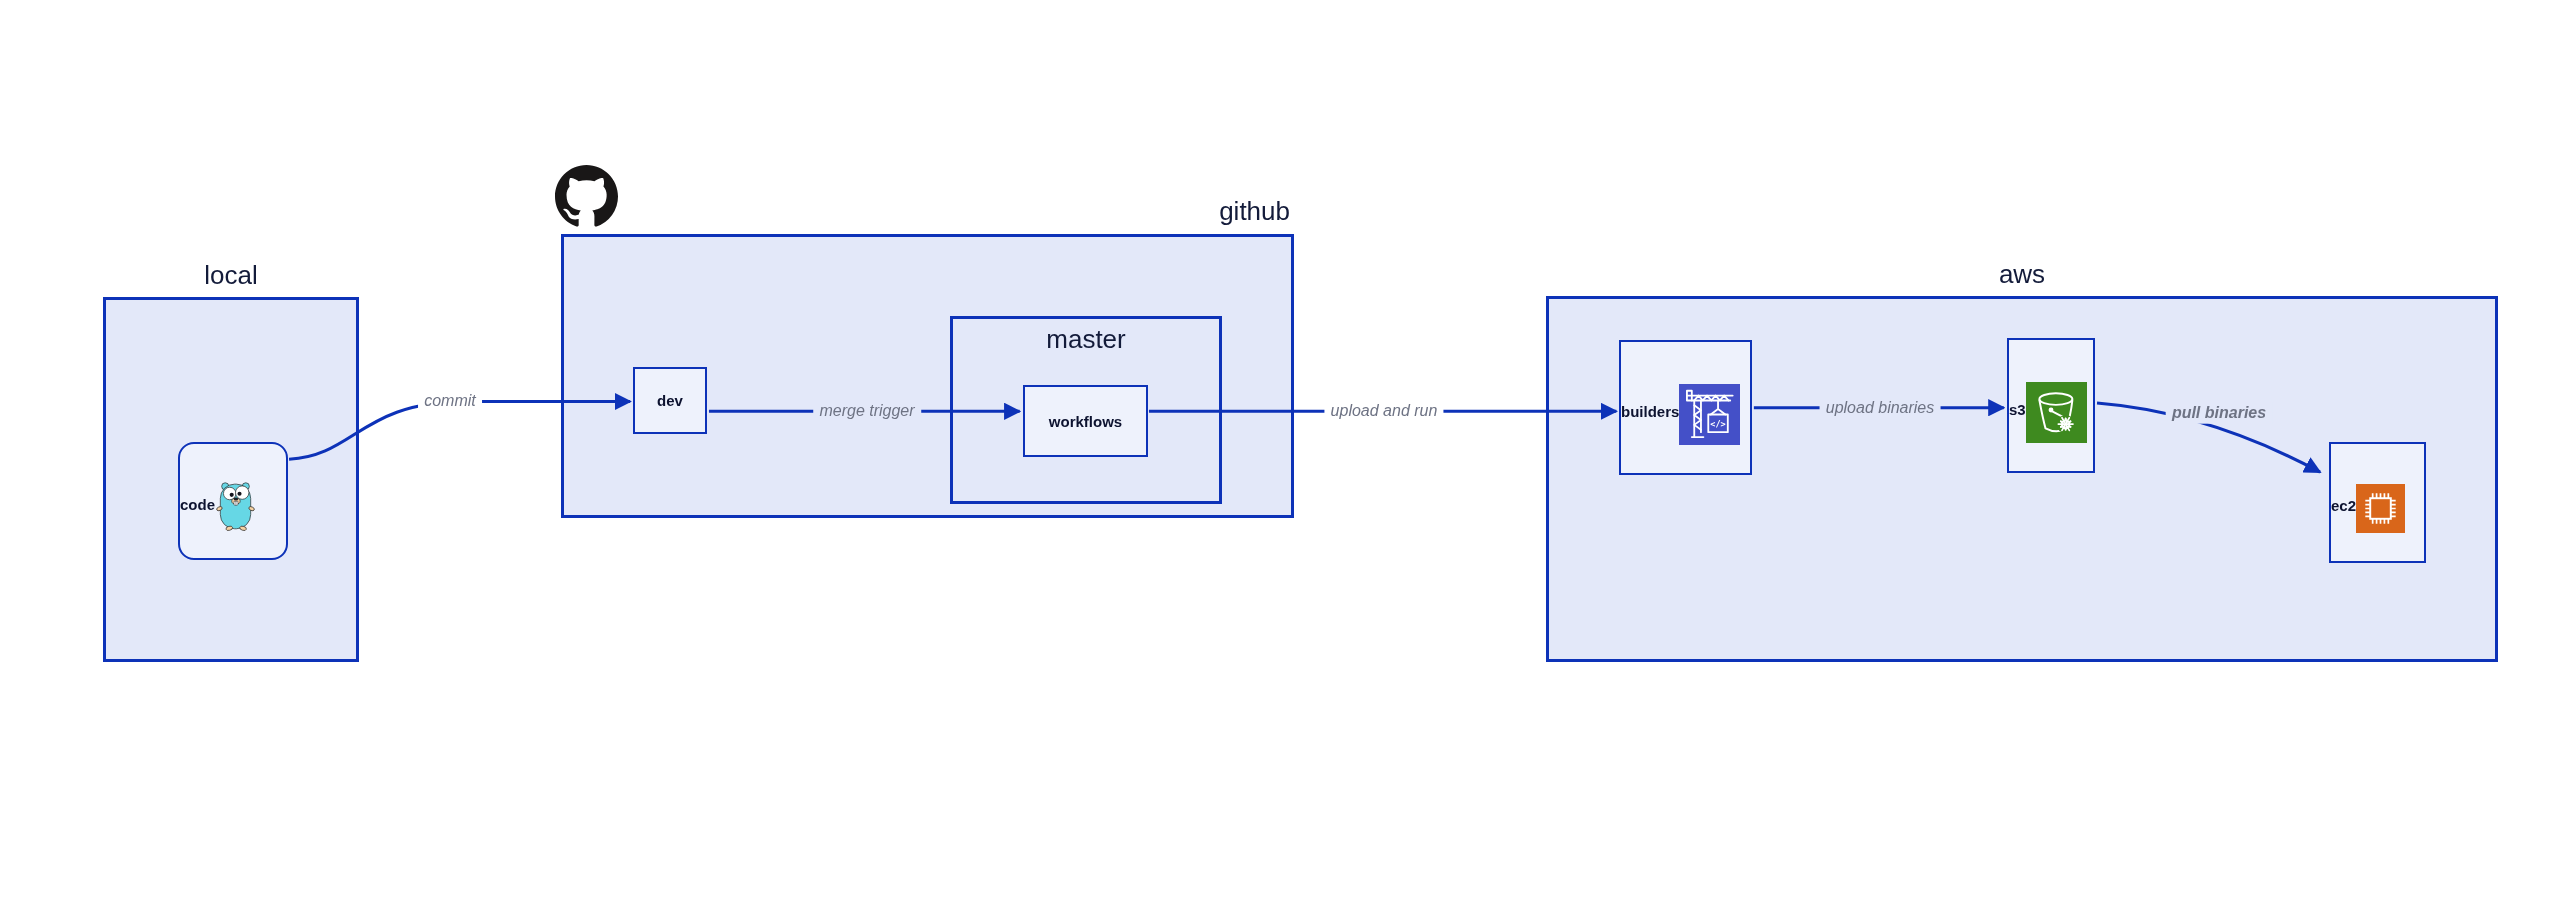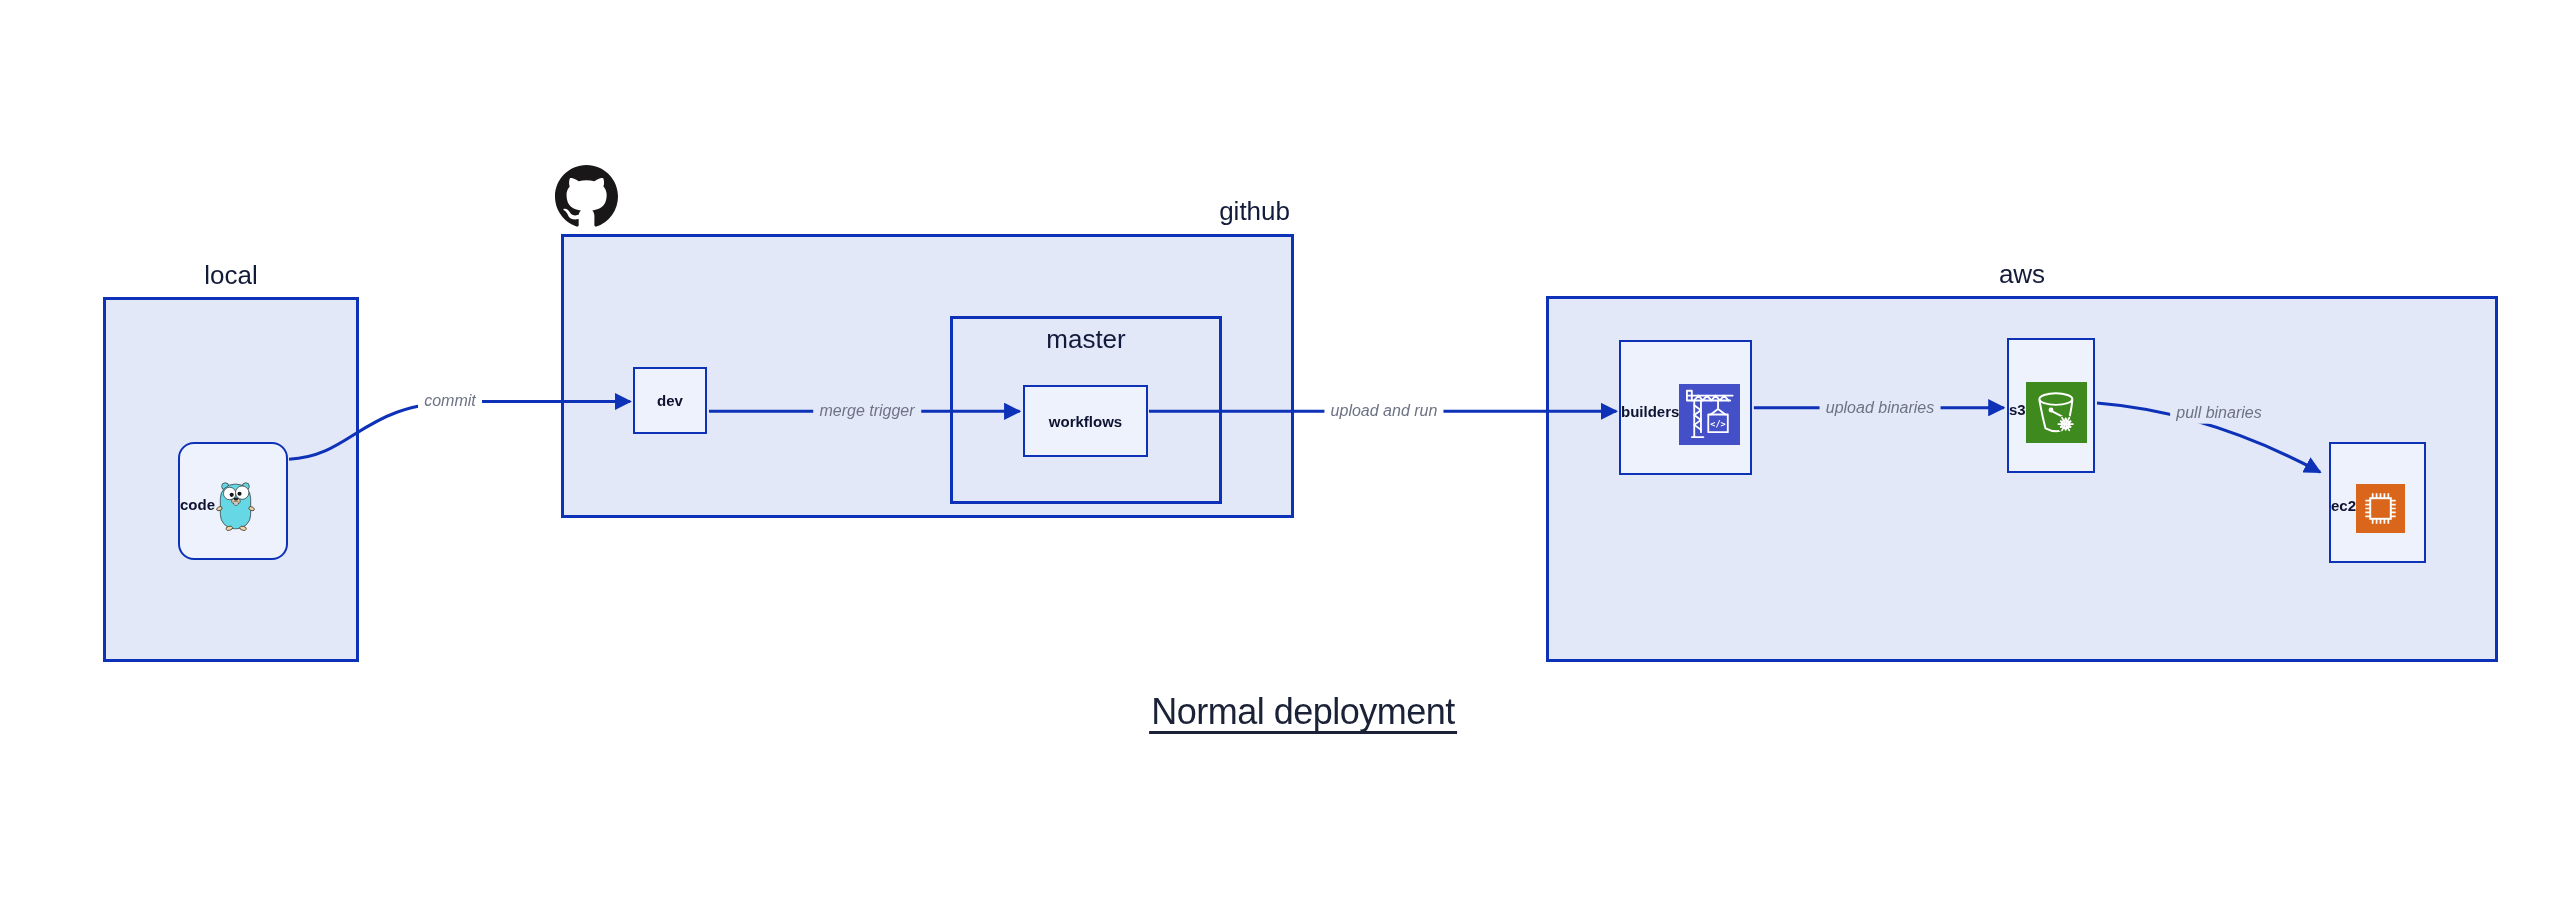--- a/index.html
+++ b/index.html
@@ -151,18 +151,17 @@
         <path d="M19 34 H29 M19 42 H29 M19 50 H29 M19 58 H29 M19 66 H29"></path>
         <path d="M71 34 H81 M71 42 H81 M71 50 H81 M71 58 H81 M71 66 H81"></path>
       </g>
     </svg>
   </div>
 
   <div class="edge-label on-white" style="left:450px;top:401px;">commit</div>
   <div class="edge-label on-cluster" style="left:867px;top:411px;">merge trigger</div>
   <div class="edge-label on-white" style="left:1384px;top:411px;">upload and run</div>
   <div class="edge-label on-cluster" style="left:1880px;top:408px;">upload binaries</div>
-  <div class="edge-label on-cluster" style="left:2219px;top:413px;">pull binaries</div>
+  <div class="edge-label on-cluster" style="left:2219px;top:413px;font-weight:bold;">pull binaries</div>
 
-  <div class="title" style="left:1303px;top:693px;">Normal deployment</div>
 
 </div>
 
 
 </body></html>

